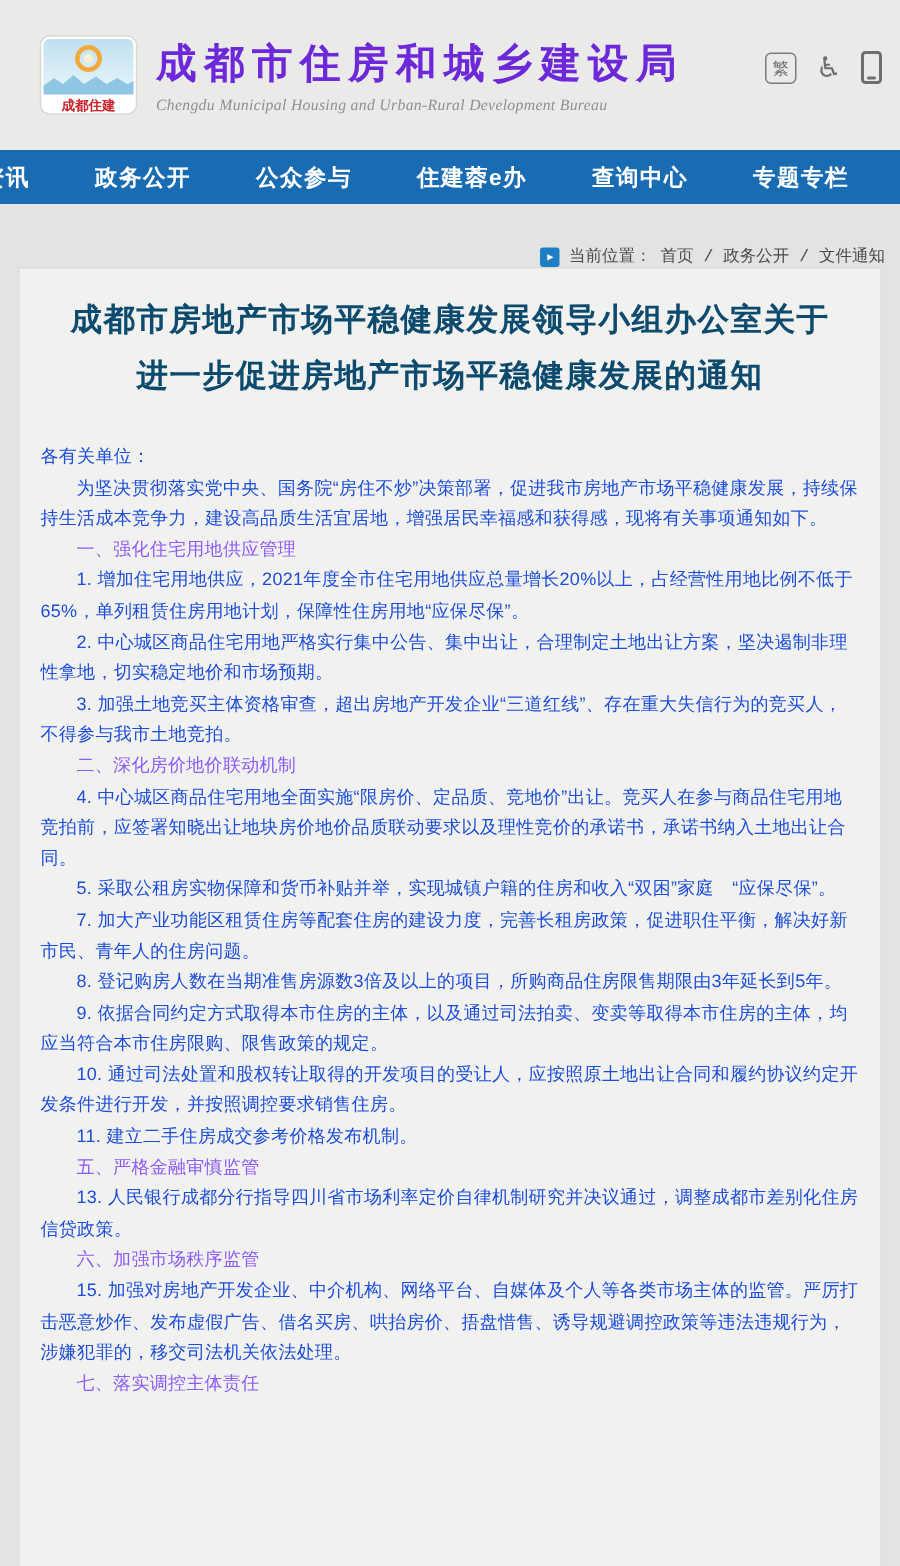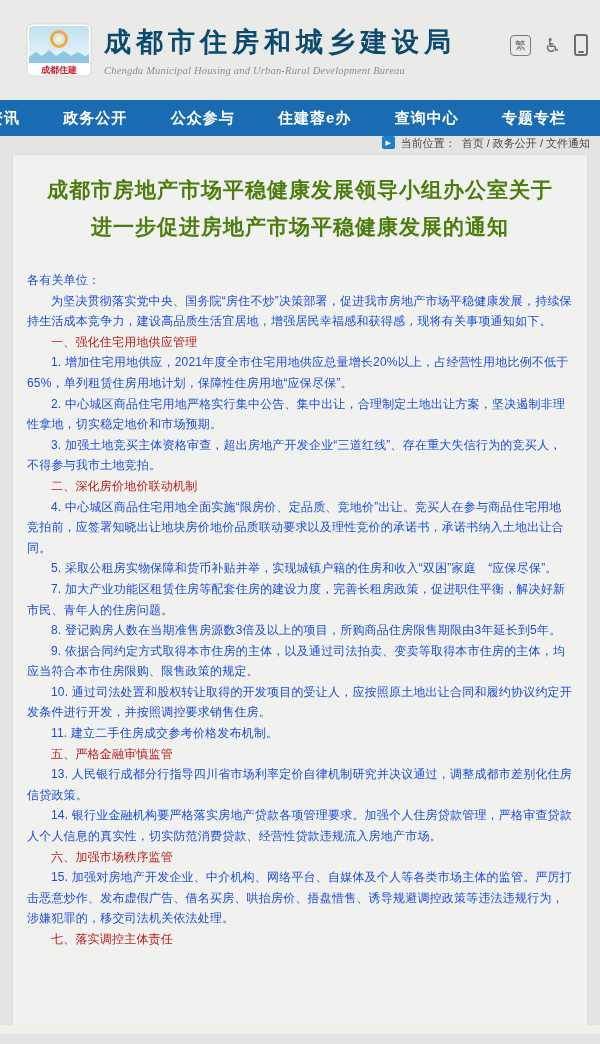--- a/index.html
+++ b/index.html
@@ -13,21 +13,21 @@
 
   
   .site-header {
     height:100px; background:#eaeae8;
     display:flex; align-items:center; position:relative;
     padding-left:26px;
   }
   .logo-box { width:66px; height:54px; flex:0 0 auto;text-align:center; }
   .brand { margin-left:12px; }
   .brand-title {
-    font-size:27px; font-weight:bold; color:#0c4a6e;
+    font-size:27px; font-weight:bold; color:#6d28d9;
     letter-spacing:5px; white-space:nowrap;
   }
   .brand-sub {
     font-size:10.5px; font-style:italic; color:#8f8f8f;
     margin-top:5px; letter-spacing:0.2px;font-family:Liberation Serif, serif;
   }
   .header-tools {
     position:absolute; right:12px; top:34px;
     display:flex; align-items:center; gap:13px;
   }
@@ -53,48 +53,48 @@
     padding-right:34px;
   }
   .nav-item {
     color:#ffffff; font-size:15px; font-weight:bold; letter-spacing:1px;
     white-space:nowrap; cursor:pointer; flex:0 0 auto;
   }
   .nav-item:first-child { margin-left:-12px; }
 
   
   .crumb-bar {
-    height:18px; display:flex; align-items:flex-start; justify-content:flex-end;
-    padding-right:10px; gap:6px;
+    height:42px; display:flex; align-items:flex-end; justify-content:flex-end;
+    padding-right:10px; gap:6px;font-family:Liberation Mono, monospace;
   }
   .crumb-arrow {
     width:13px; height:13px; background:#1f7fc4; border-radius:2px;
     color:#fff; font-size:7px; display:flex; align-items:center; justify-content:center;
   }
   .crumb-text { font-size:11px; color:#4a4a4a; }
   .crumb-text a { color:#4a4a4a; text-decoration:none; cursor:pointer; }
   .crumb-sep { color:#4a4a4a; }
 
   
   .panel {
     margin:0 12px; height:871px; overflow:hidden;
     background:#f1f1ef; border:1px solid #dcdcda; border-bottom:none;
   }
   .doc-title {
     margin:16px auto 0; max-width:524px; text-align:center;
-    font-size:21px; font-weight:bold; color:#4d7c0f; line-height:37px;
+    font-size:21px; font-weight:bold; color:#0c4a6e; line-height:37px;
     letter-spacing:1px;
   }
   .doc-body { margin-top:25px; padding:0 14px; }
   .blk {
     font-size:12px; line-height:20.6px; color:#1d4ed8;
     text-indent:2em; letter-spacing:0.2px;
   }
   .blk.salutation { text-indent:0; }
-  .blk.h { color:#b91c1c; }
+  .blk.h { color:#8b5cf6; }
 
   .bottom-strip { height:9px; margin:0 0; background:#eff1e6; }
 </style>
 </head>
 <body>
 
 <header class="site-header">
   <div class="logo-box">
     <svg width="66" height="54" viewBox="0 0 66 54">
       <defs>
@@ -149,20 +149,19 @@
       <p class="blk h">二、深化房价地价联动机制</p>
       <p class="blk p">4. 中心城区商品住宅用地全面实施“限房价、定品质、竞地价”出让。竞买人在参与商品住宅用地竞拍前，应签署知晓出让地块房价地价品质联动要求以及理性竞价的承诺书，承诺书纳入土地出让合同。</p>
       <p class="blk p">5. 采取公租房实物保障和货币补贴并举，实现城镇户籍的住房和收入“双困”家庭　“应保尽保”。</p>
       <p class="blk p">7. 加大产业功能区租赁住房等配套住房的建设力度，完善长租房政策，促进职住平衡，解决好新市民、青年人的住房问题。</p>
       <p class="blk p">8. 登记购房人数在当期准售房源数3倍及以上的项目，所购商品住房限售期限由3年延长到5年。</p>
       <p class="blk p">9. 依据合同约定方式取得本市住房的主体，以及通过司法拍卖、变卖等取得本市住房的主体，均应当符合本市住房限购、限售政策的规定。</p>
       <p class="blk p">10. 通过司法处置和股权转让取得的开发项目的受让人，应按照原土地出让合同和履约协议约定开发条件进行开发，并按照调控要求销售住房。</p>
       <p class="blk p">11. 建立二手住房成交参考价格发布机制。</p>
       <p class="blk h">五、严格金融审慎监管</p>
       <p class="blk p">13. 人民银行成都分行指导四川省市场利率定价自律机制研究并决议通过，调整成都市差别化住房信贷政策。</p>
-      <p class="blk p">14. 银行业金融机构要严格落实房地产贷款各项管理要求。加强个人住房贷款管理，严格审查贷款人个人信息的真实性，切实防范消费贷款、经营性贷款违规流入房地产市场。</p>
       <p class="blk h">六、加强市场秩序监管</p>
       <p class="blk p">15. 加强对房地产开发企业、中介机构、网络平台、自媒体及个人等各类市场主体的监管。严厉打击恶意炒作、发布虚假广告、借名买房、哄抬房价、捂盘惜售、诱导规避调控政策等违法违规行为，涉嫌犯罪的，移交司法机关依法处理。</p>
       <p class="blk h">七、落实调控主体责任</p>
     </div>
 </main>
 
 <div class="bottom-strip"></div>
 
 </body></html>

